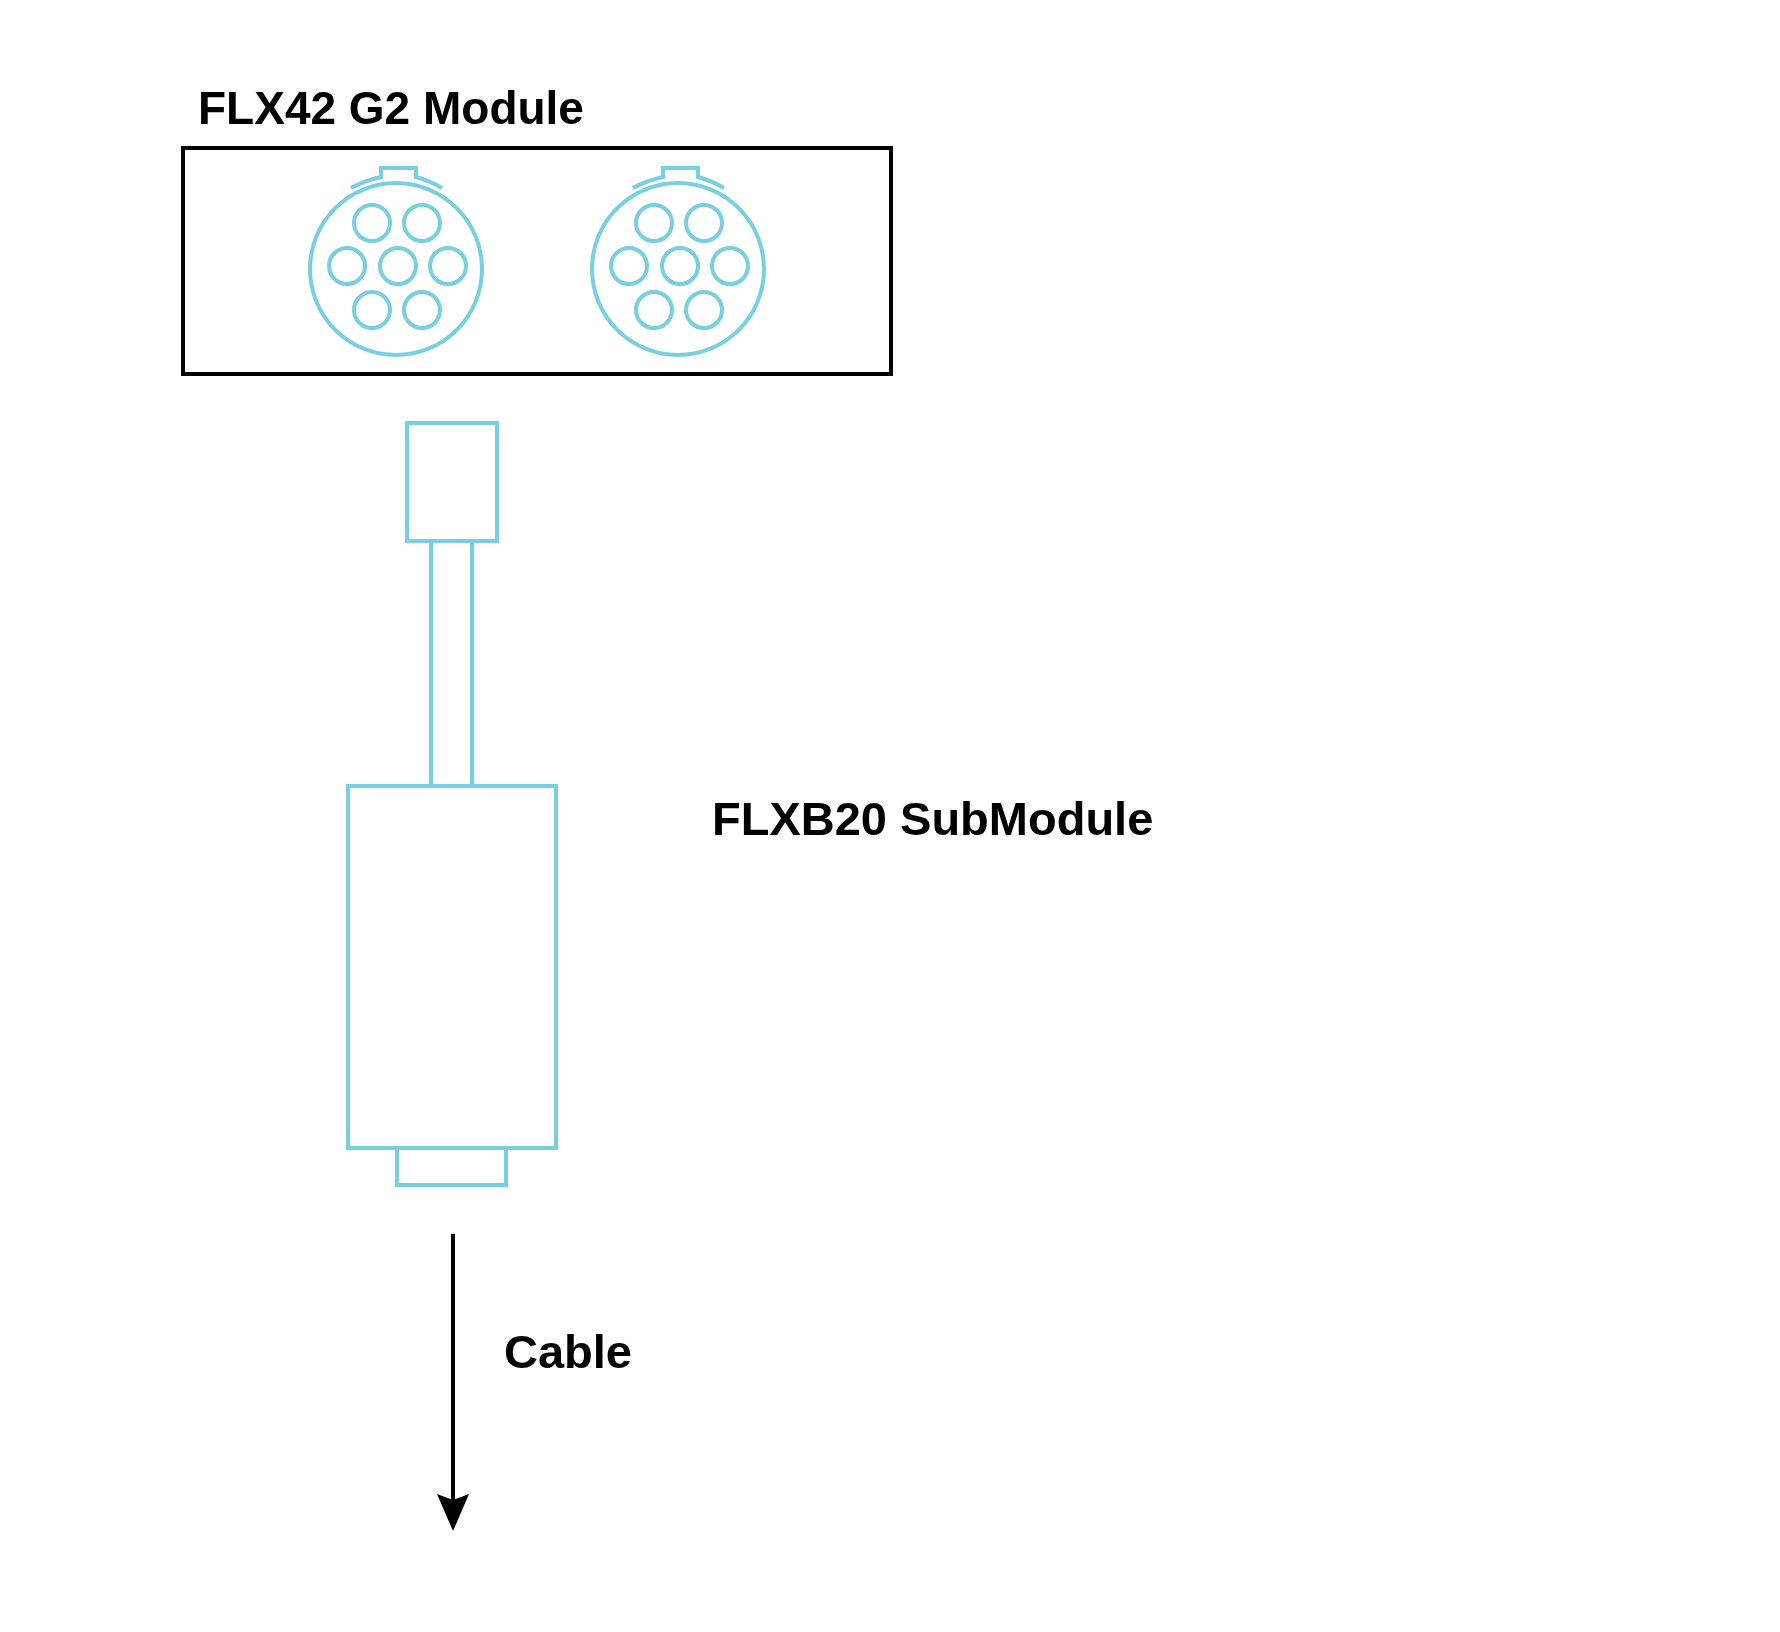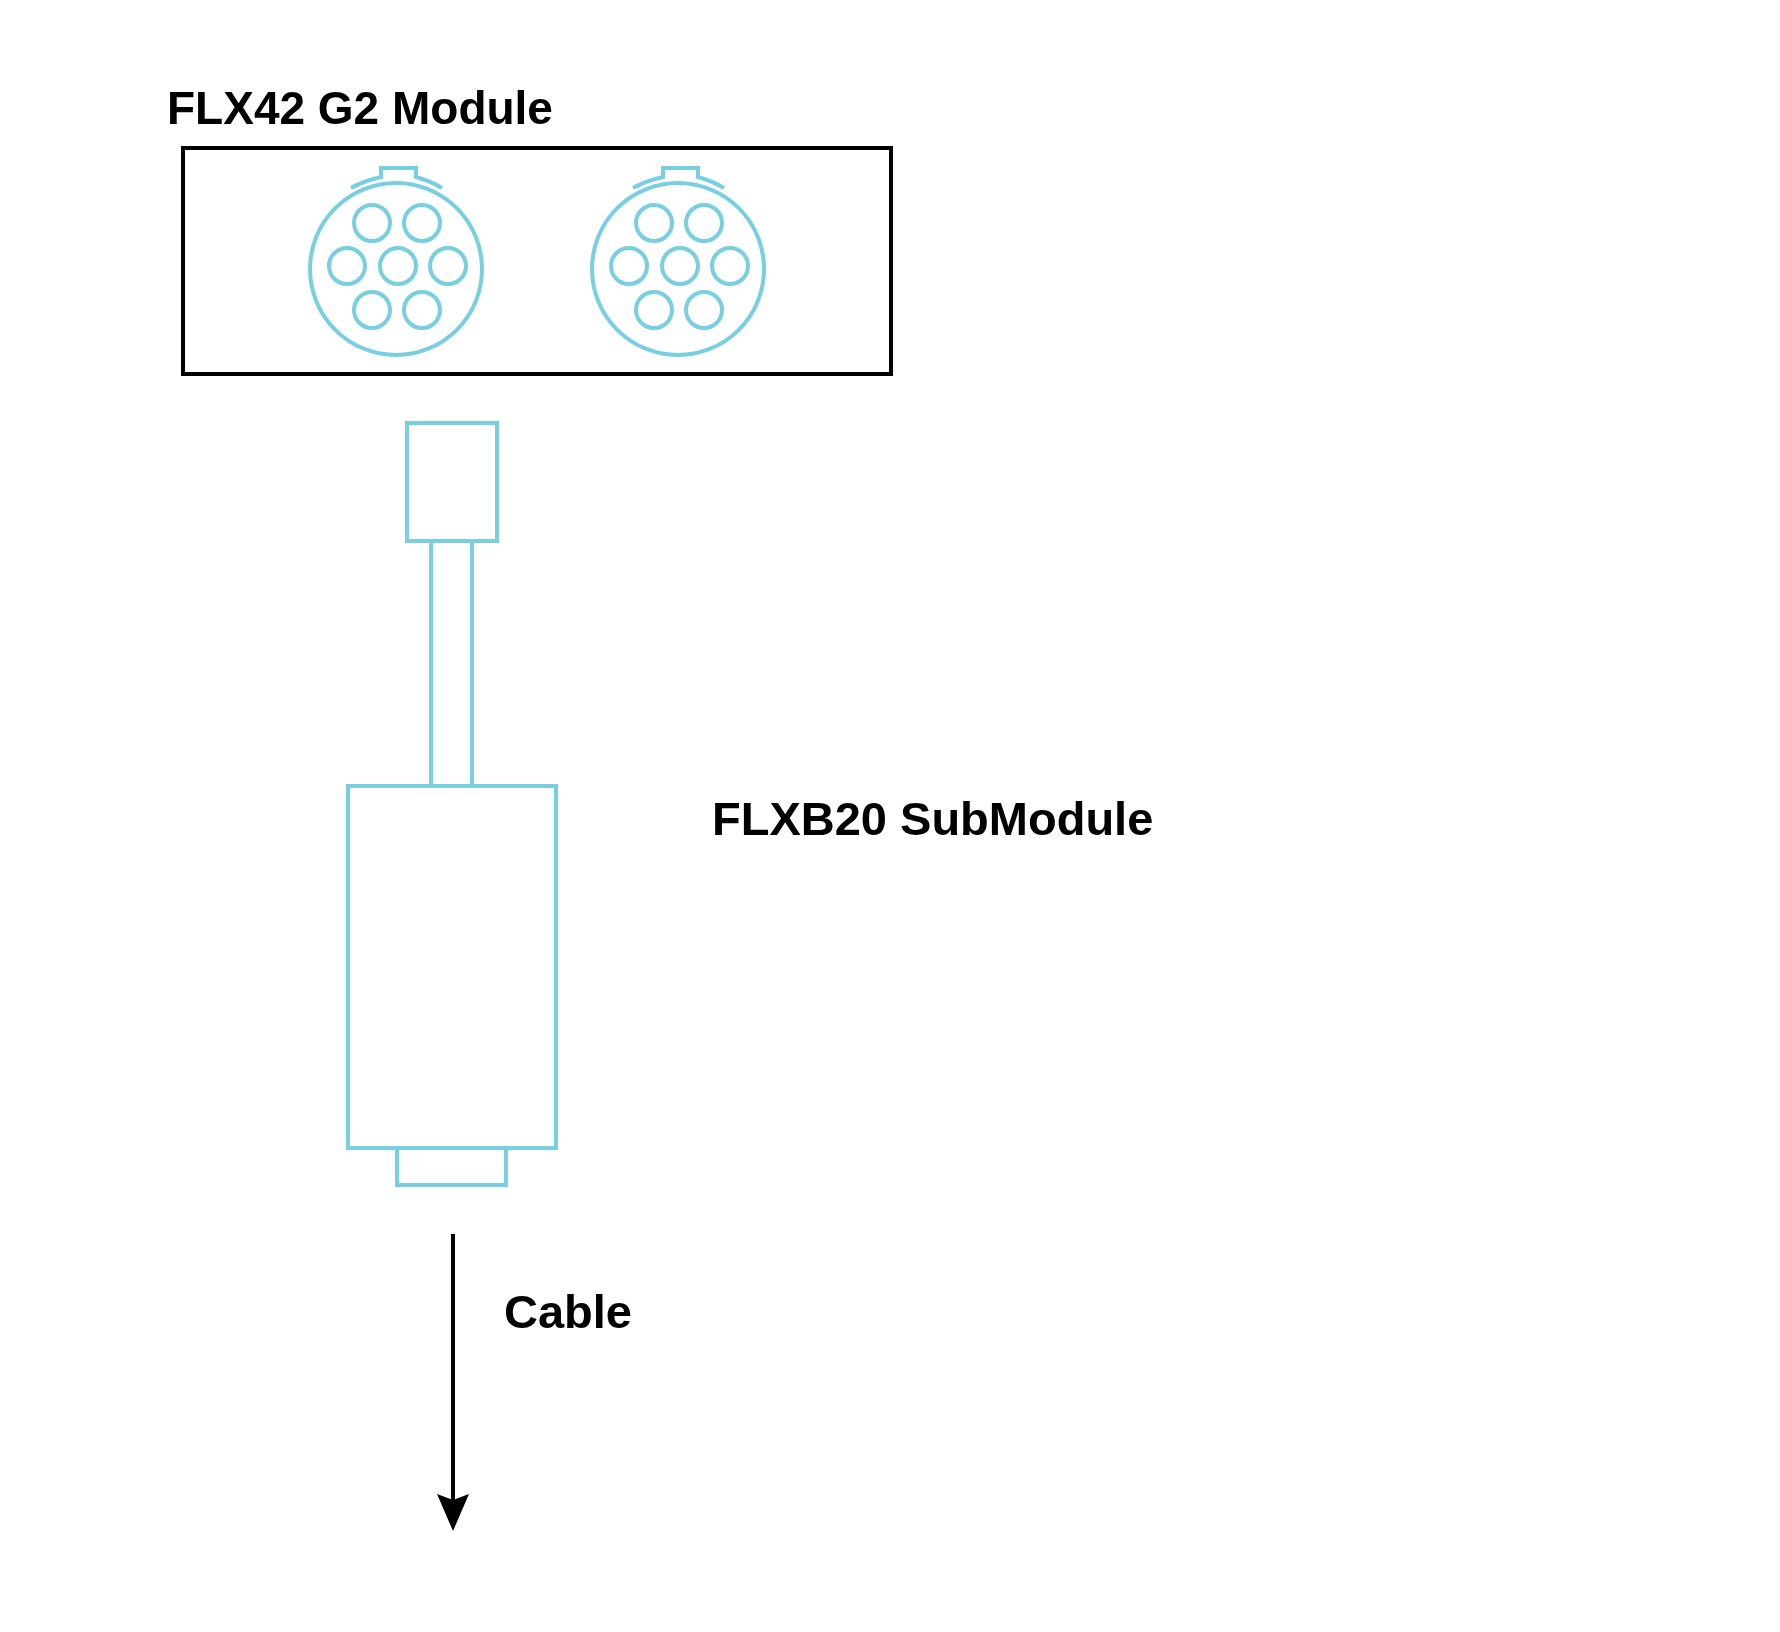--- a/index.html
+++ b/index.html
@@ -23,33 +23,33 @@
     .label {
       position: absolute;
       font-family: "Liberation Sans", "DejaVu Sans", sans-serif;
       font-weight: bold;
       color: #000000;
       white-space: nowrap;
       line-height: 1;
       margin: 0;
     }
     .title-module {
-      left: 167px;
+      left: 198px;
       top: 85px;
       font-size: 46px;
     }
     .title-submodule {
       left: 712px;
       top: 755px;
       font-size: 47px;
       margin-top: 40px;
     }
     .cable-block {
       left: 504px;
-      top: 1284px;
+      top: 1324px;
     }
     .cable-line {
       display: block;
       font-size: 47px;
       line-height: 56px;
     }
   </style>
 </head>
 <body>
 

